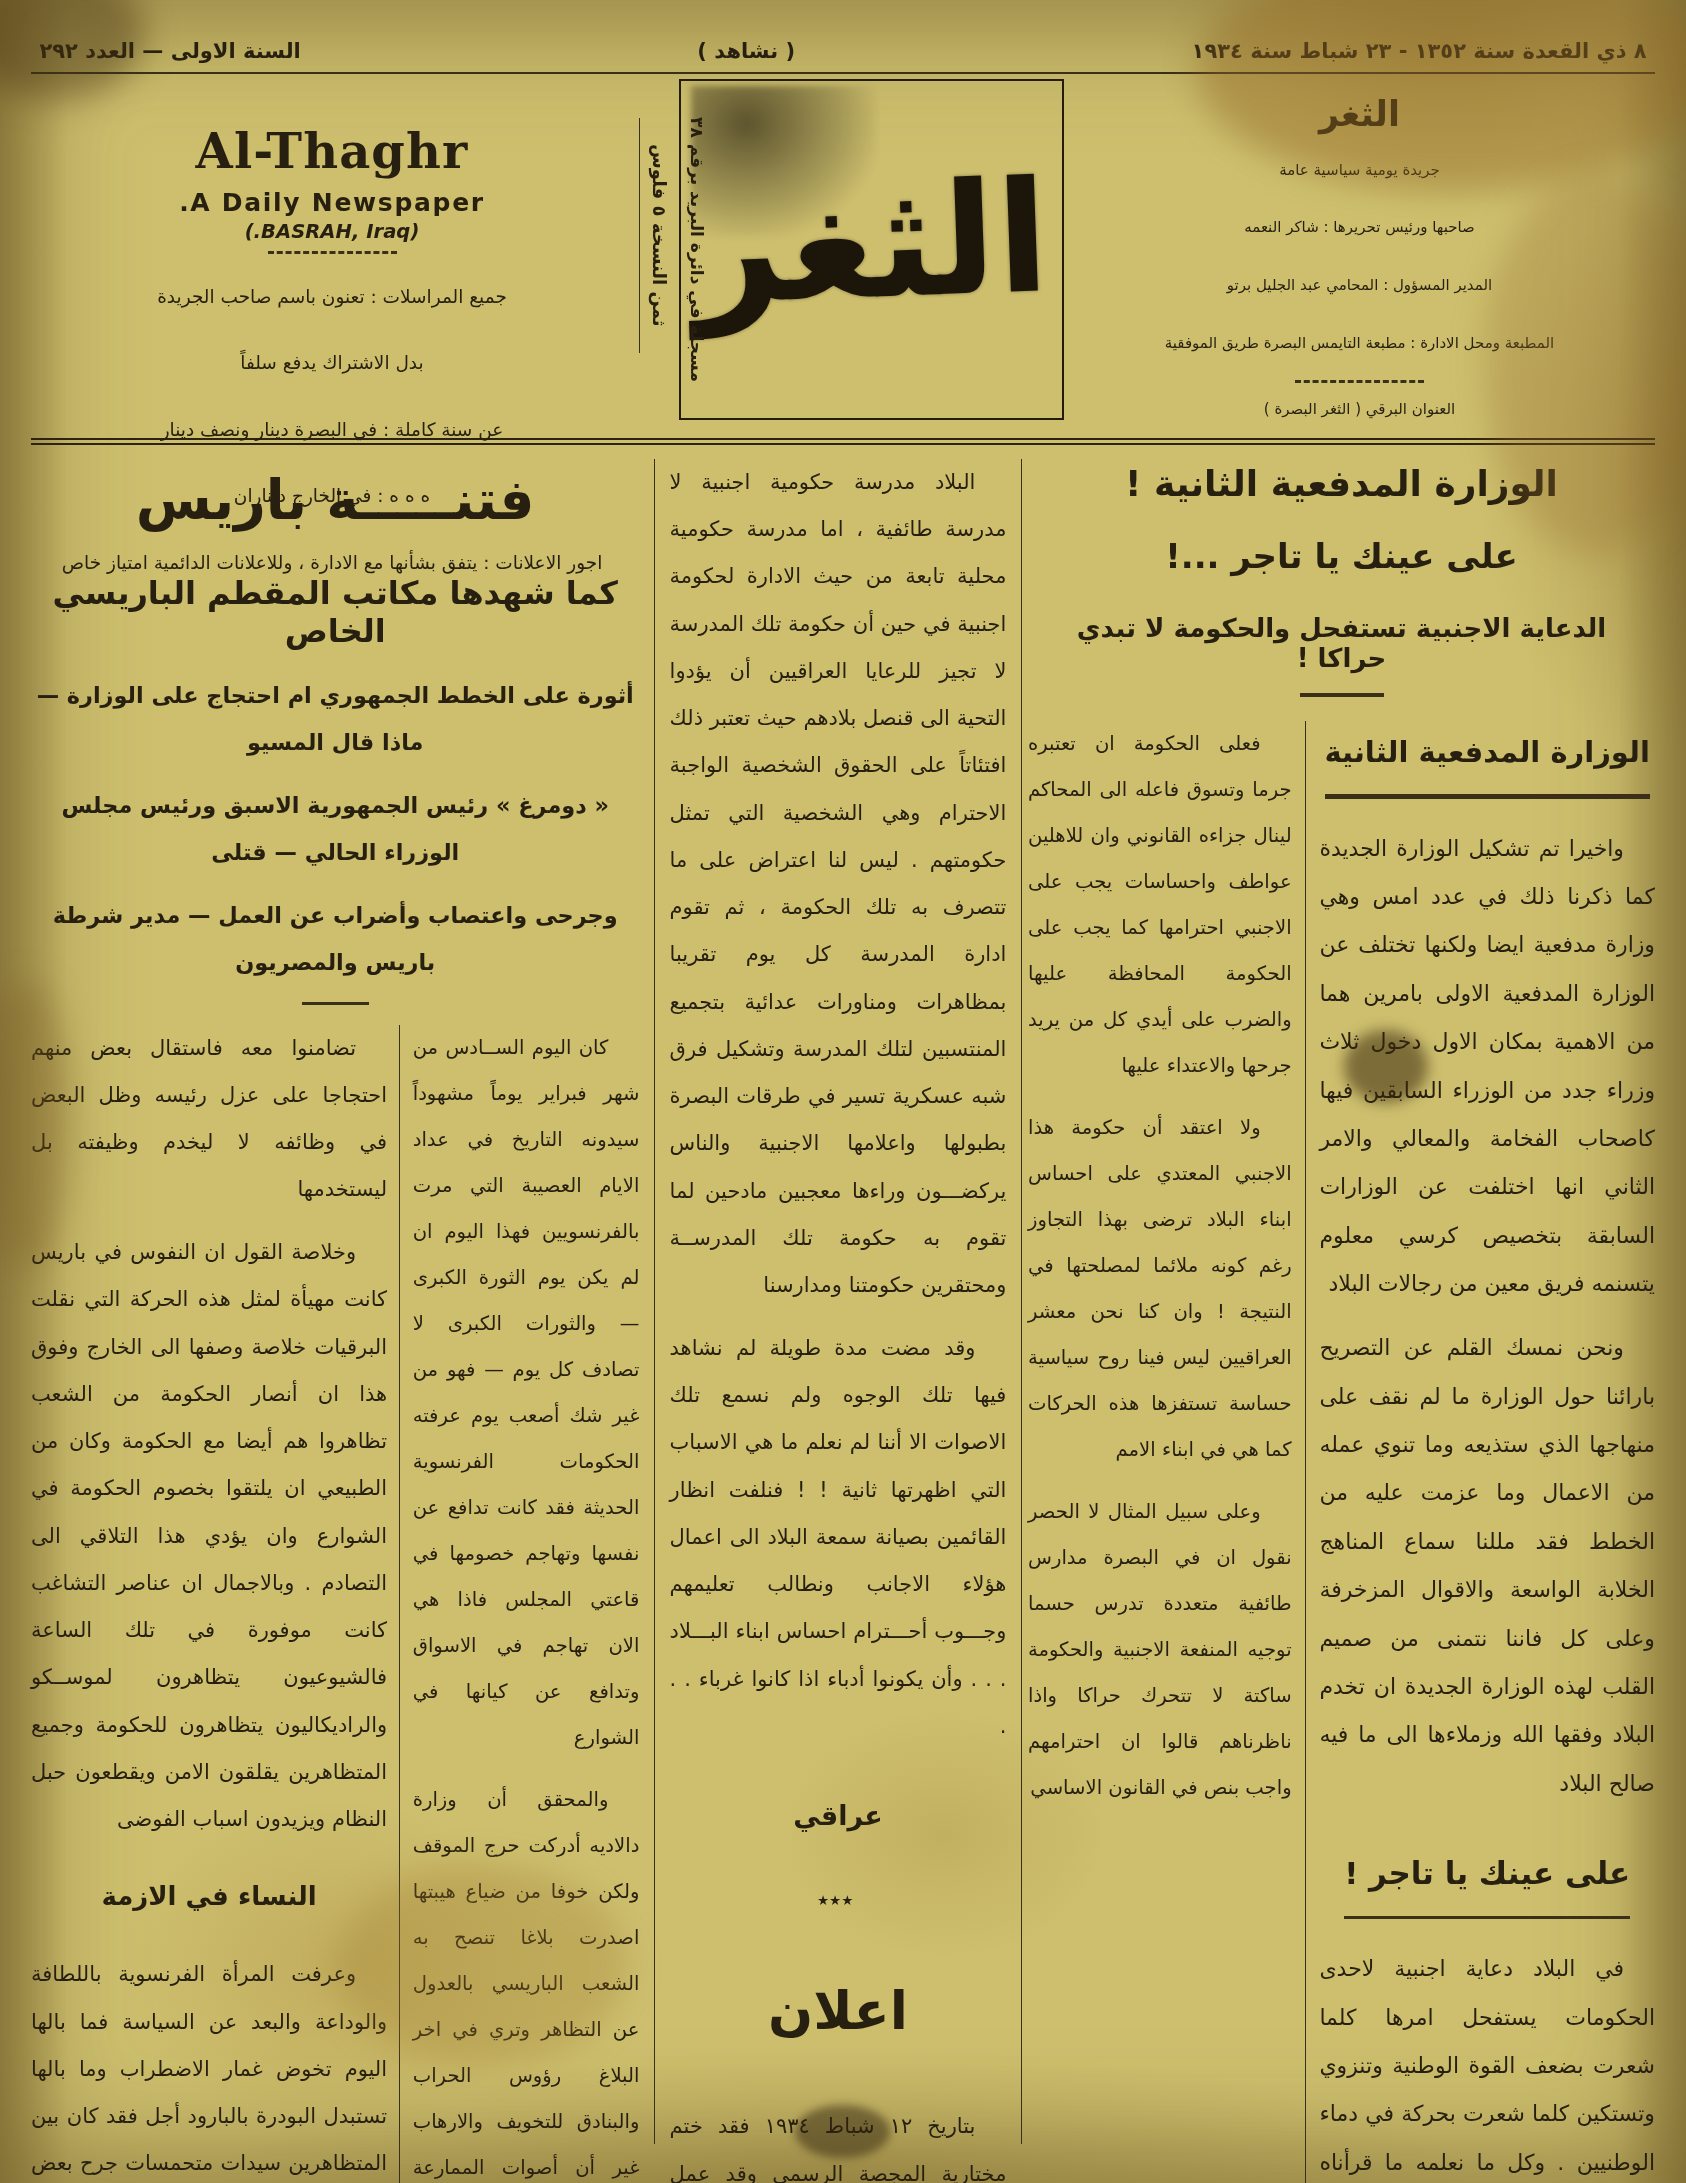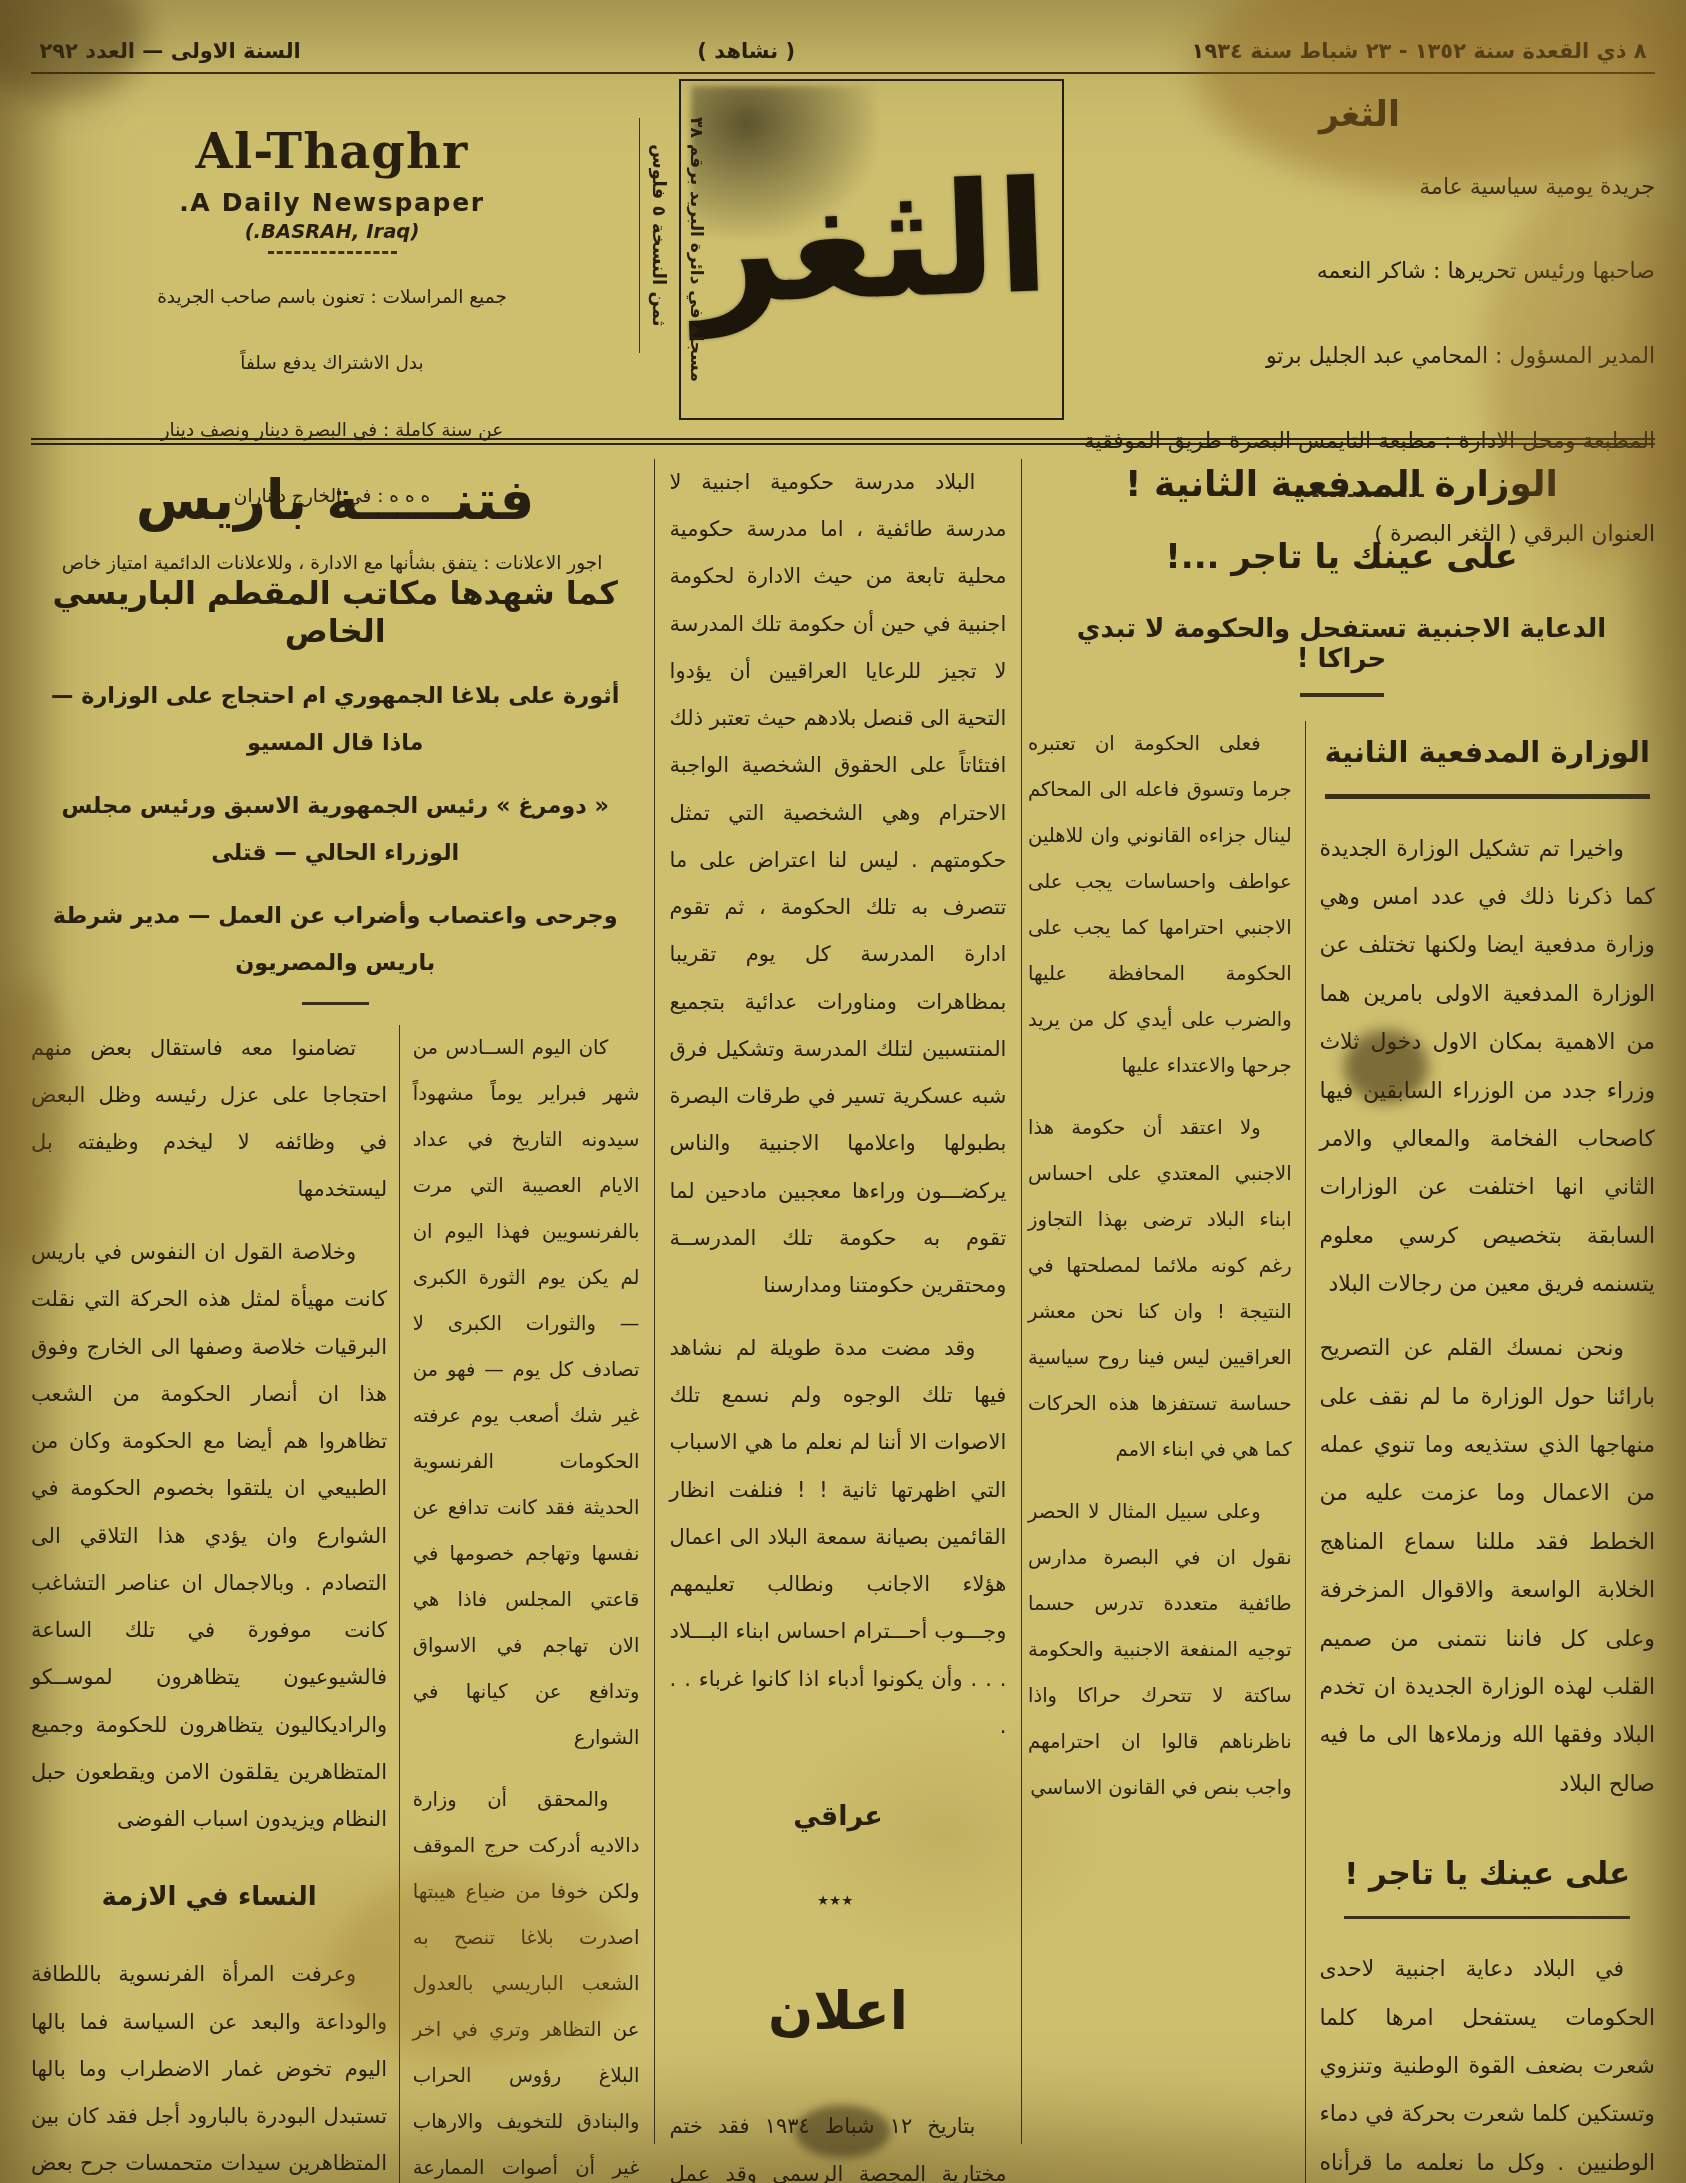--- a/index.html
+++ b/index.html
@@ -43,21 +43,21 @@
     padding:29px 8.4px 9px;
     border-bottom:2.2px solid var(--rule);
     font-size:21px;font-weight:700;
   }
   .tb-item{white-space:nowrap;}
 
   
   .masthead{display:flex;align-items:stretch;height:361px;}
   .mh-right{width:591px;text-align:center;padding-top:19.6px;box-sizing:border-box;}
   .mh-r-title{font-size:35px;font-weight:900;margin-bottom:10px;}
-  .mh-r-line{font-size:22px;line-height:2.85;white-space:nowrap;text-align:right;}
+  .mh-r-line{font-size:15px;line-height:2.85;white-space:nowrap;}
   .mh-dash{width:129px;margin:7.8px auto 5.6px;border-bottom:3.9px dashed var(--rule);}
   .mh-center{width:431px;display:flex;direction:rtl;box-sizing:border-box;padding-top:4.5px;}
   .logo-box{
     position:relative;width:385px;height:341px;box-sizing:border-box;
     border:2.8px solid #241c0c;
     display:flex;align-items:center;justify-content:center;
     overflow:hidden;
   }
   .logo-text{
     font-size:154px;font-weight:900;line-height:1;
@@ -231,21 +231,21 @@
       <h2 class="ad-title">اعلان</h2>
       <p class="ad-body">بتاريخ ١٢ شباط ١٩٣٤ فقد ختم مختارية المجصة الرسمي وقد عمل ختم غيره فالرجاء ممن يجد الختم المفقود ان يسلمه الى هذه الدائرة</p>
 
     </section>
 
     <section class="pair">
       <div class="paris-heads">
         <h1>فتنـــــة باريس</h1>
         <h2>كما شهدها مكاتب المقطم الباريسي الخاص</h2>
         <div class="deck">
-            <p class="deck-line">أثورة على بلاغا الجمهوري ام احتجاج على الوزارة — ماذا قال المسيو</p>
+            <p class="deck-line">أثورة على الخطط الجمهوري ام احتجاج على الوزارة — ماذا قال المسيو</p>
             <p class="deck-line">« دومرغ » رئيس الجمهورية الاسبق ورئيس مجلس الوزراء الحالي — قتلى</p>
             <p class="deck-line">وجرحى واعتصاب وأضراب عن العمل — مدير شرطة باريس والمصريون</p>
           </div>
         <div class="head-rule small"></div>
       </div>
       <div class="pair-cols">
         <div class="col col-b">
           <div>
               <p>كان اليوم الســادس من شهر فبراير يوماً مشهوداً سيدونه التاريخ في عداد الايام العصيبة التي مرت بالفرنسويين فهذا اليوم ان لم يكن يوم الثورة الكبرى — والثورات الكبرى لا تصادف كل يوم — فهو من غير شك أصعب يوم عرفته الحكومات الفرنسوية الحديثة فقد كانت تدافع عن نفسها وتهاجم خصومها في قاعتي المجلس فاذا هي الان تهاجم في الاسواق وتدافع عن كيانها في الشوارع</p>
               <p>والمحقق أن وزارة دالاديه أدركت حرج الموقف ولكن خوفا من ضياع هيبتها اصدرت بلاغا تنصح به الشعب الباريسي بالعدول عن التظاهر وتري في اخر البلاغ رؤوس الحراب والبنادق للتخويف والارهاب غير أن أصوات الممارعة كانت أقوى من صوت البلاغ الرسمي اذ ان عزل مدير البوليس في هذا الوقت العصيب قســم موظفي الامن</p>

